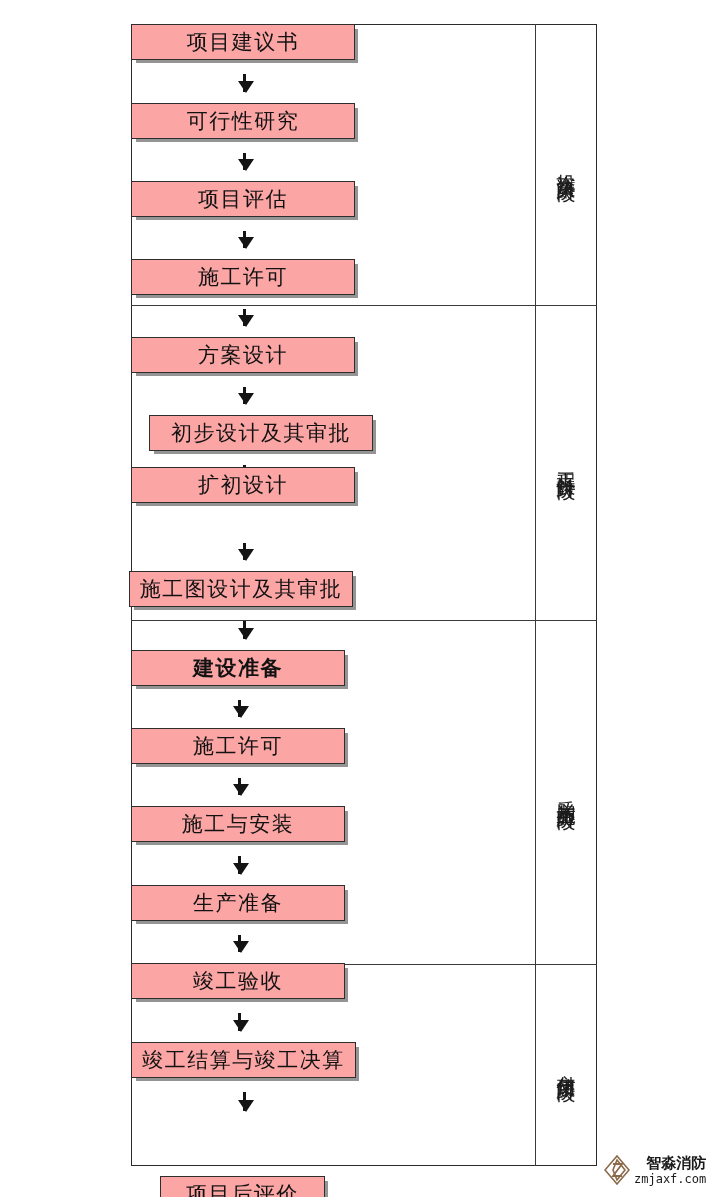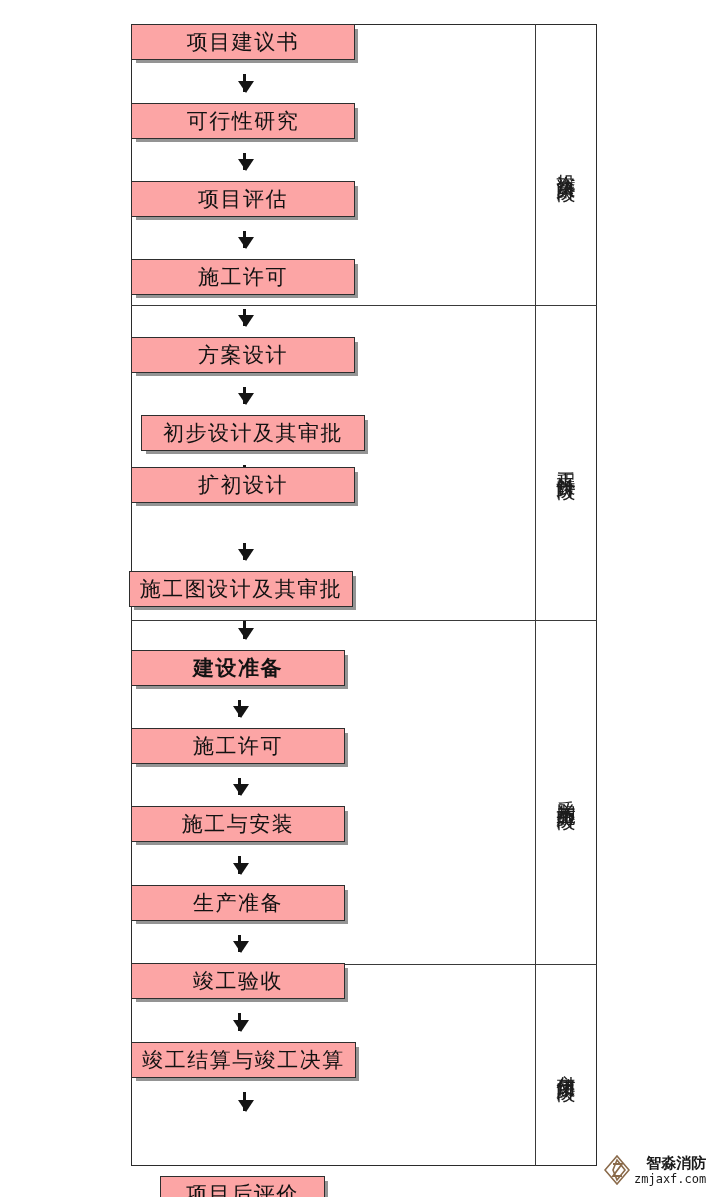--- a/index.html
+++ b/index.html
@@ -146,21 +146,21 @@
     <div class="arrow" style="left: 238px; top: 1013px; height: 18px;"></div>
     <div class="arrow" style="left: 243px; top: 1092px; height: 19px;"></div>
   </div>
 
 <div id="nodes">
     <div class="node" style="left: 131px; top: 24px; width: 224px;">项目建议书</div>
     <div class="node" style="left: 131px; top: 103px; width: 224px;">可行性研究</div>
     <div class="node" style="left: 131px; top: 181px; width: 224px;">项目评估</div>
     <div class="node" style="left: 131px; top: 259px; width: 224px;">施工许可</div>
     <div class="node" style="left: 131px; top: 337px; width: 224px;">方案设计</div>
-    <div class="node" style="left: 141px; top: 415px; width: 224px;">初步设计及其审批</div>
+    <div class="node" style="left: 149px; top: 415px; width: 224px;">初步设计及其审批</div>
     <div class="node" style="left: 131px; top: 467px; width: 224px;">扩初设计</div>
     <div class="node" style="left: 129px; top: 571px; width: 224px;">施工图设计及其审批</div>
     <div class="node" style="left: 131px; top: 650px; width: 214px; font-weight: bold;">建设准备</div>
     <div class="node" style="left: 131px; top: 728px; width: 214px;">施工许可</div>
     <div class="node" style="left: 131px; top: 806px; width: 214px;">施工与安装</div>
     <div class="node" style="left: 131px; top: 885px; width: 214px;">生产准备</div>
     <div class="node" style="left: 131px; top: 963px; width: 214px;">竣工验收</div>
     <div class="node" style="left: 131px; top: 1042px; width: 225px;">竣工结算与竣工决算</div>
     <div class="node" style="left: 160px; top: 1176px; width: 165px;">项目后评价</div>
   </div>

